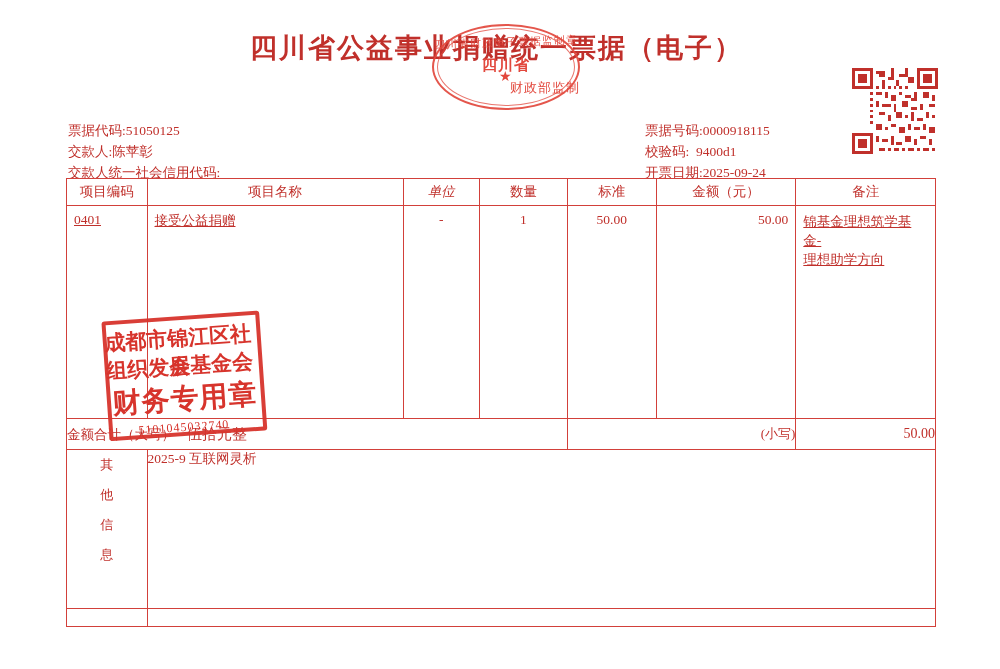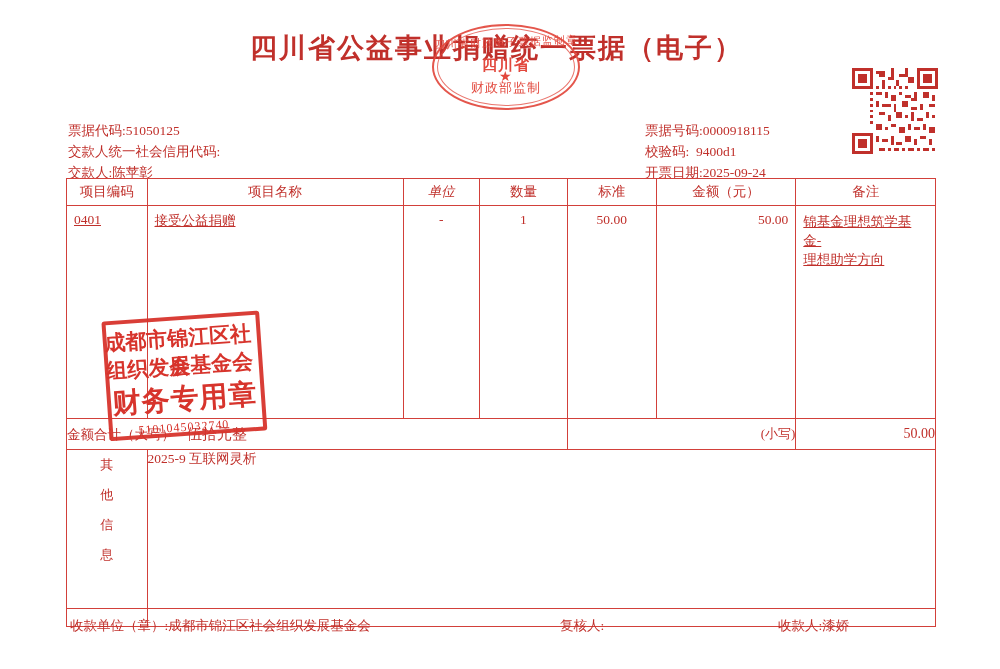--- a/index.html
+++ b/index.html
@@ -83,21 +83,21 @@
     text-align: center;
     font-size: 15px;
     font-weight: bold;
     color: #e2483d;
     letter-spacing: 1px;
   }
   .oval-seal .bot-text {
     position: absolute;
     left: 0; top: 55px;
     width: 100%;
-    text-align: center;
+    text-align: right;
     font-size: 13px;
     color: #e2483d;
     letter-spacing: 1px;
   }
   .oval-seal .star {
     position: absolute;
     left: 50%;
     top: 44px;
     margin-left: -7px;
     font-size: 14px;
@@ -368,24 +368,24 @@
           <rect x="20" y="10" width="1" height="1"></rect>
       </g>
     </svg>
   </div>
 
   <div class="hdr-left">
     <div>
       <span>票据代码:</span><span class="num">51050125</span>
     </div>
     <div>
+      <span>交款人:</span><span>陈苹彰</span>
+    </div>
+    <div>
       <span>交款人统一社会信用代码:</span><span class="num"></span>
-    </div>
-    <div>
-      <span>交款人:</span><span>陈苹彰</span>
     </div>
   </div>
 
   <div class="hdr-right">
     <div>
       <span class="lbl">票据号码:</span><span class="num">0000918115</span>
     </div>
     <div>
       <span class="lbl">校验码:</span>&nbsp;&nbsp;<span class="num">9400d1</span>
     </div>
@@ -456,19 +456,14 @@
 
   <div class="sq-seal">
     <div class="frame"></div>
     <div class="l1">成都市锦江区社会</div>
     <div class="l2">组织发展基金会</div>
     <div class="l3">财务专用章</div>
     <div class="code num">5101045032740</div>
   </div>
 
   <div class="footer-rule"></div>
-  <div class="footer">
-    <div class="f1">收款单位（章）:成都市锦江区社会组织发展基金会</div>
-    <div class="f2">复核人:</div>
-    <div class="f3">收款人:漆娇</div>
-  </div>
 
 </div>
 
 </body></html>

